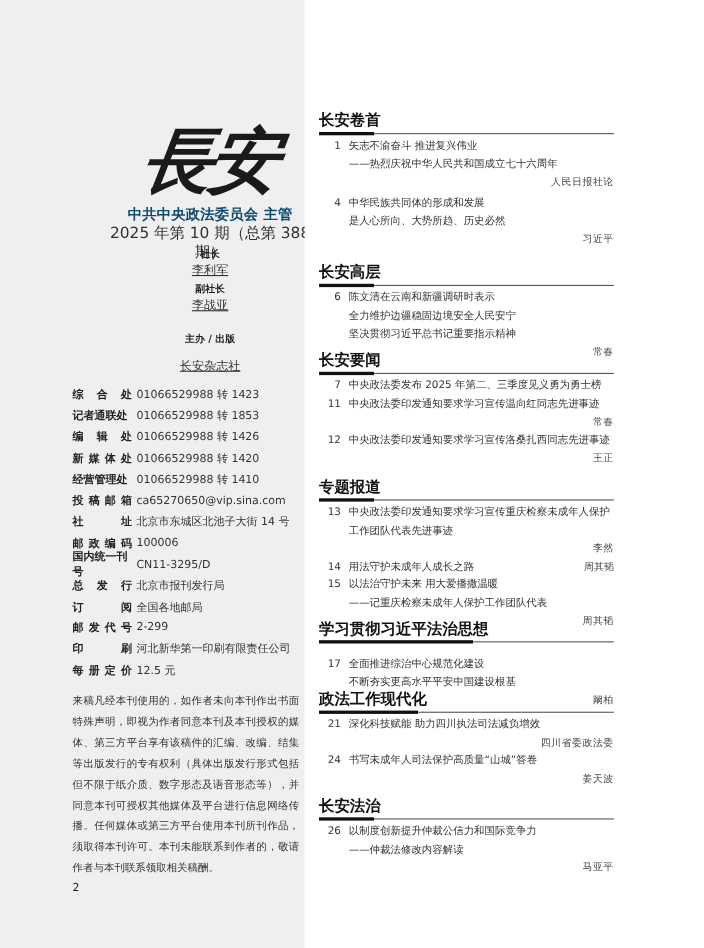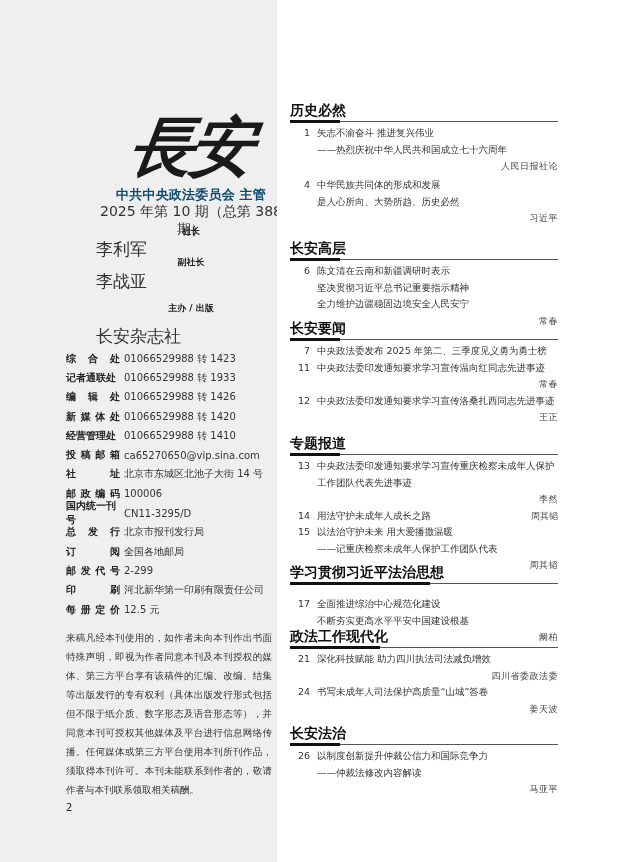--- a/index.html
+++ b/index.html
@@ -28,22 +28,22 @@
   }
   .issue-line {
     position: absolute; left: 96px; top: 203px; width: 190px; text-align: center;
     font-size: 14px; color: #333;
   }
   .role-label {
     position: absolute; left: 96px; width: 190px; text-align: center;
     font-size: 9px; font-weight: bold; color: #222;
   }
   .role-name {
-    position: absolute; left: 96px; width: 190px; 
-    font-size: 17px; color: #333;
+    position: absolute; left: 96px; width: 190px; text-align: center;
+    font-size: 11px; color: #333; text-decoration: underline;
   }
 
   .info-table { position: absolute; left: 66px; top: 349px; width: 210px; }
   .info-row { display: flex; height: 19.3px; align-items: center; font-size: 10px; }
   .info-key { width: 58px; font-weight: bold; color: #222; font-size: 10px; display: flex; justify-content: space-between; padding-right: 4px; }
   .info-key span { display: inline-block; }
   .info-val { color: #333; font-size: 10px; white-space: nowrap; }
 
   .notice {
     position: absolute; left: 66px; top: 628px; width: 206px;
@@ -98,21 +98,21 @@
           <span>综</span>
           <span>合</span>
           <span>处</span>
         </div>
         <div class="info-val">01066529988 转 1423</div>
       </div>
       <div class="info-row">
         <div class="info-key" style="justify-content: flex-start;">
           <span>记者通联处</span>
         </div>
-        <div class="info-val">01066529988 转 1933</div>
+        <div class="info-val">01066529988 转 1853</div>
       </div>
       <div class="info-row">
         <div class="info-key">
           <span>编</span>
           <span>辑</span>
           <span>处</span>
         </div>
         <div class="info-val">01066529988 转 1426</div>
       </div>
       <div class="info-row">
@@ -203,21 +203,21 @@
       </div>
     </div>
 
   <div class="notice">来稿凡经本刊使用的，如作者未向本刊作出书面特殊声明，即视为作者同意本刊及本刊授权的媒体、第三方平台享有该稿件的汇编、改编、结集等出版发行的专有权利（具体出版发行形式包括但不限于纸介质、数字形态及语音形态等），并同意本刊可授权其他媒体及平台进行信息网络传播。任何媒体或第三方平台使用本刊所刊作品，须取得本刊许可。本刊未能联系到作者的，敬请作者与本刊联系领取相关稿酬。</div>
   <div class="page-num">2</div>
 </div>
 
 <div class="right-panel"></div>
 <div class="toc" id="toc">
     <div class="section" style="top: 100px;">
-      <div class="sec-head"><span>历史必然</span><div class="rule"></div><div class="rule-thick" style="width: 50px;"></div></div>
+      <div class="sec-head"><span>长安卷首</span><div class="rule"></div><div class="rule-thick" style="width: 50px;"></div></div>
       <div style="margin-top: 3px;">
         <div class="item">
           <div class="item-line" style="position: relative;"><span class="item-num">1</span><span class="item-text">矢志不渝奋斗 推进复兴伟业</span></div>
           <div class="item-line" style="position: relative;"><span class="item-text">——热烈庆祝中华人民共和国成立七十六周年</span></div>
           <div class="item-author">人民日报社论</div>
         </div>
       </div>
     </div>
     <div class="section" style="top: 174px;">
       <div style="margin-top: 3px;">
@@ -226,22 +226,22 @@
           <div class="item-line" style="position: relative;"><span class="item-text">是人心所向、大势所趋、历史必然</span></div>
           <div class="item-author">习近平</div>
         </div>
       </div>
     </div>
     <div class="section" style="top: 238px;">
       <div class="sec-head"><span>长安高层</span><div class="rule"></div><div class="rule-thick" style="width: 50px;"></div></div>
       <div style="margin-top: 3px;">
         <div class="item">
           <div class="item-line" style="position: relative;"><span class="item-num">6</span><span class="item-text">陈文清在云南和新疆调研时表示</span></div>
+          <div class="item-line" style="position: relative;"><span class="item-text">全力维护边疆稳固边境安全人民安宁</span></div>
           <div class="item-line" style="position: relative;"><span class="item-text">坚决贯彻习近平总书记重要指示精神</span></div>
-          <div class="item-line" style="position: relative;"><span class="item-text">全力维护边疆稳固边境安全人民安宁</span></div>
           <div class="item-author">常春</div>
         </div>
       </div>
     </div>
     <div class="section" style="top: 318px;">
       <div class="sec-head"><span>长安要闻</span><div class="rule"></div><div class="rule-thick" style="width: 50px;"></div></div>
       <div style="margin-top: 3px;">
         <div class="item">
           <div class="item-line" style="position: relative;"><span class="item-num">7</span><span class="item-text">中央政法委发布 2025 年第二、三季度见义勇为勇士榜</span></div>
         </div>

